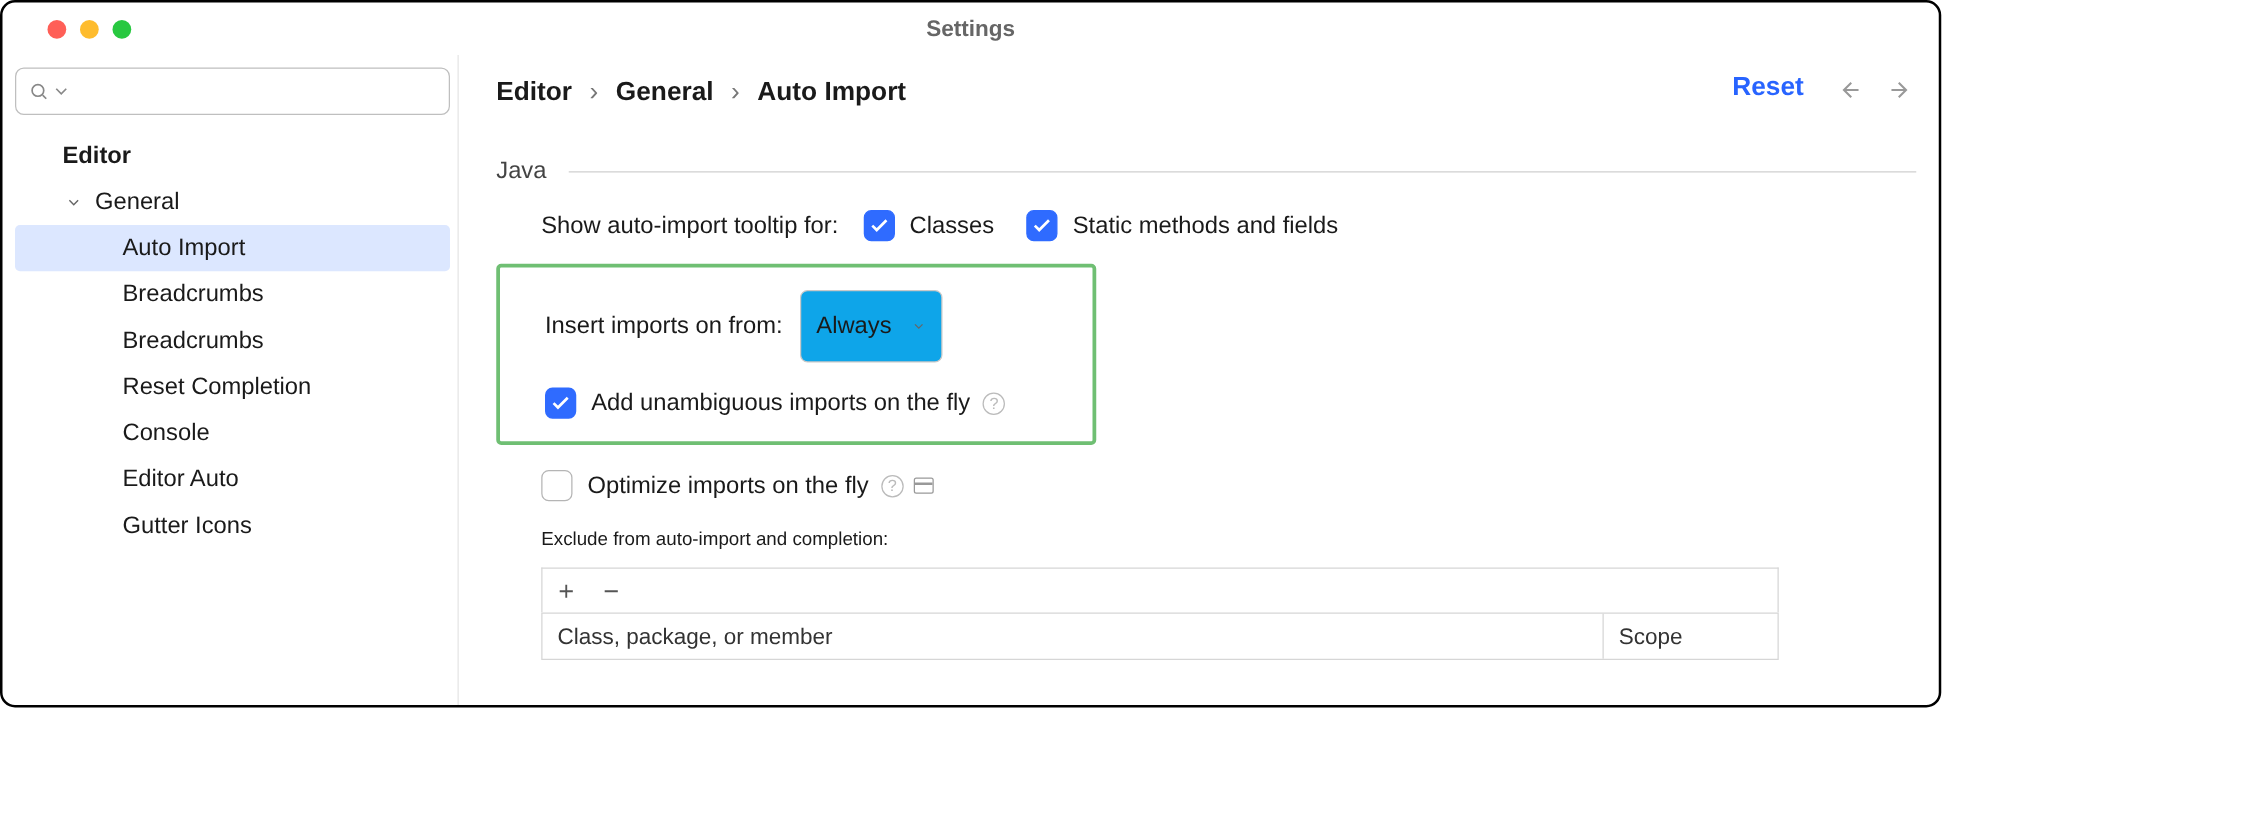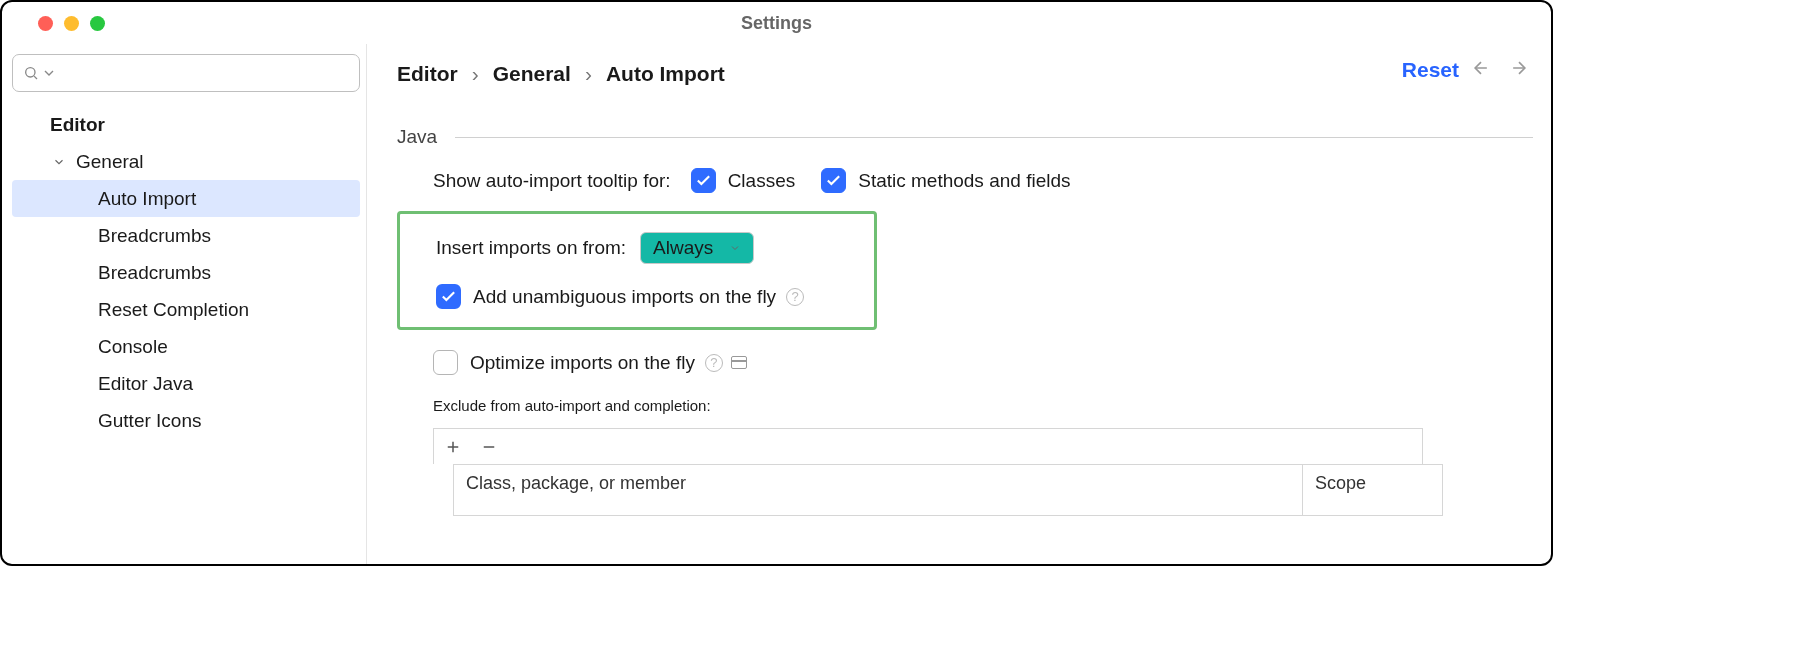--- a/index.html
+++ b/index.html
@@ -50,21 +50,21 @@
   .tree-row.l0{padding-left:38px;font-weight:700;}
   .tree-row.l1{padding-left:40px;}
   .tree-row.l1 .chev{margin-right:10px;}
   .tree-row.l2{padding-left:86px;}
   .tree-row.selected{background:#dce7ff;}
   .chev{width:14px;height:14px;color:#666;}
   
   .main{flex:1; padding:18px 18px 0 30px; position:relative;}
   .breadcrumbs{display:flex;align-items:center;gap:14px;font-size:21px;font-weight:700;}
   .bc-sep{color:#777;font-weight:400;}
-  .topright{position:absolute;top:14px;right:22px;display:flex;align-items:flex-start;gap:12px;}
+  .topright{position:absolute;top:14px;right:22px;display:flex;align-items:flex-end;gap:28px;}
   .reset{color:#2864ff;font-size:21px;font-weight:700;cursor:pointer;}
   .navarrows{display:flex;gap:18px;}
   .navarrows svg{width:20px;height:20px;color:#999;}
   .section{margin-top:40px;}
   .sect-h{display:flex;align-items:center;gap:18px;font-size:19px;color:#444;}
   .sect-h .line{flex:1;height:1px;background:#d0d0d0;}
   .row{display:flex;align-items:center;font-size:19px;margin-top:20px;margin-left:36px;}
   .cbx {
     width:25px;height:25px;border-radius:6px;display:inline-flex;
     align-items:center;justify-content:center;margin-right:12px;
@@ -72,36 +72,36 @@
   }
   .cbx.checked{background:#2f6bff;border-color:#2f6bff;}
   .cbx.checked svg{width:17px;height:17px;color:#fff;}
   .cbx.outline{border:2.5px solid #2f6bff;}
   .cbx.outline.checked{background:#2f6bff;}
   .help{width:18px;height:18px;border-radius:50%;border:1.5px solid #bbb;color:#bbb;display:inline-flex;align-items:center;justify-content:center;font-size:13px;margin-left:10px;flex:0 0 auto;}
   .rect-ic{width:16px;height:13px;border:1.5px solid #999;border-radius:2px;margin-left:8px;position:relative;flex:0 0 auto;}
   .rect-ic::after{content:"";position:absolute;left:0;right:0;top:3px;height:1.5px;background:#999;}
   .select{
     margin-left:14px;border:1px solid #c8c8c8;border-radius:6px;
-    padding:4px 12px;display:flex;align-items:center;gap:16px;font-size:19px;background:#14b8a6;
+    padding:17px 12px;display:flex;align-items:center;gap:16px;font-size:19px;background:#0ea5e9;
   }
   .select .chev{width:12px;height:12px;color:#666;}
   .highlight-box{
     border:3px solid #6fbf73;border-radius:4px;
     padding:14px 0 18px 0;margin-top:18px;margin-left:0;width:480px;
   }
   .highlight-box .row:first-child{margin-top:4px;}
   .exclude-label{margin-top:22px;margin-left:36px;font-size:15px;}
   .excl-toolbar{
     margin-top:14px;margin-left:36px;border:1px solid #d6d6d6;border-bottom:none;
     height:36px;display:flex;align-items:center;padding:0 10px;gap:18px;background:#fff;width:990px;
   }
   .excl-toolbar svg{width:18px;height:18px;color:#555;}
   .excl-head{
-    margin-left:56px;border:1px solid #d6d6d6;height:52px;display:flex;width:990px;
+    margin-left:36px;border:1px solid #d6d6d6;height:38px;display:flex;width:990px;
     font-size:18px;color:#333;background:#fff;
   }
   .excl-head .c1{flex:1;padding:8px 12px;}
   .excl-head .c2{width:140px;border-left:1px solid #d6d6d6;padding:8px 12px;}
 </style>
 </head>
 <body>
 
 <div class="titlebar">
   <div class="traffic">
@@ -144,21 +144,21 @@
       <div class="tree-row l2">
           <span>Breadcrumbs</span>
         </div>
       <div class="tree-row l2">
           <span>Reset Completion</span>
         </div>
       <div class="tree-row l2">
           <span>Console</span>
         </div>
       <div class="tree-row l2">
-          <span>Editor Java</span>
+          <span>Editor Auto</span>
         </div>
       <div class="tree-row l2">
           <span>Gutter Icons</span>
         </div>
     </div>
   </div>
 
   <div class="main">
     <div class="breadcrumbs">
       <span>Editor</span>

